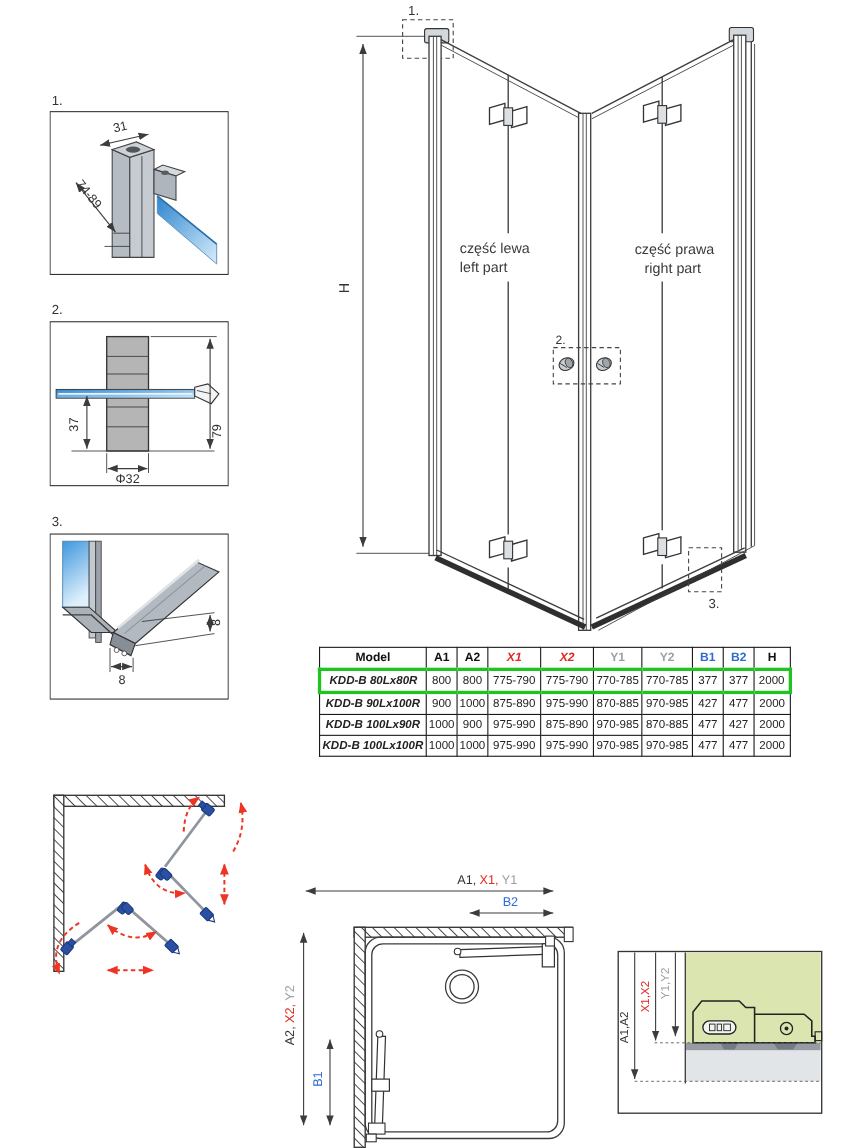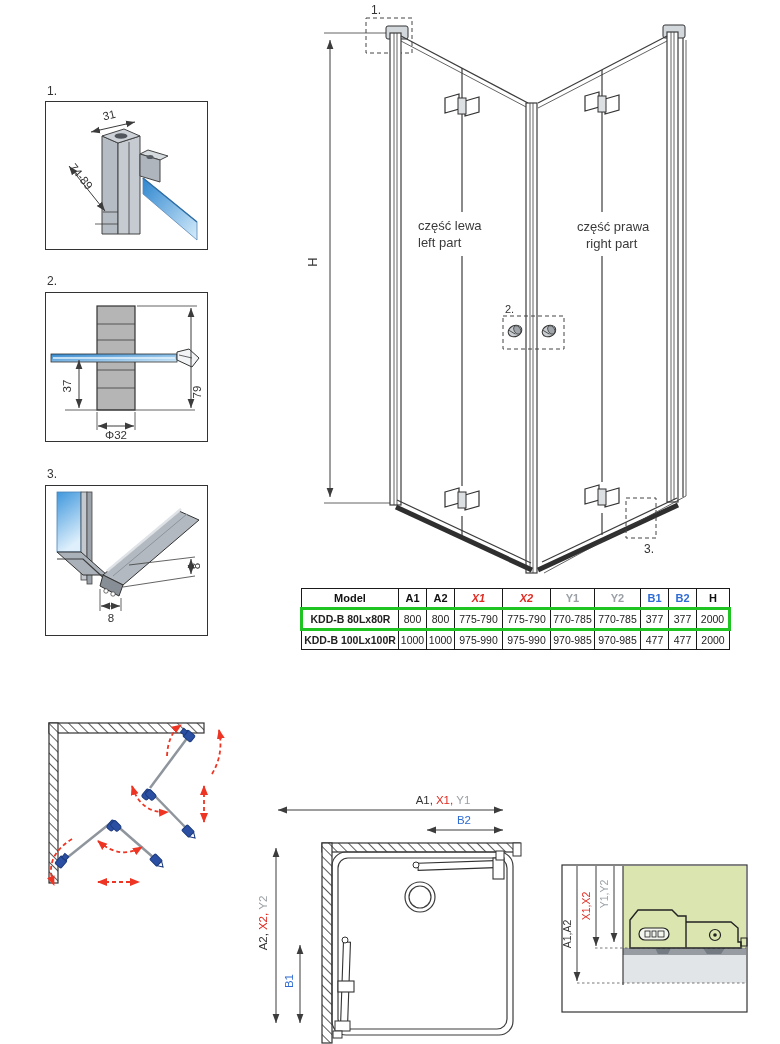--- a/index.html
+++ b/index.html
@@ -23,27 +23,27 @@
   .dim{stroke:var(--line);stroke-width:1;fill:none;}
   .dash{stroke:#444;stroke-width:1;fill:none;stroke-dasharray:4 3;}
   .ddash{stroke:#555;stroke-width:0.8;fill:none;stroke-dasharray:2.5 2.5;}
   .thick{stroke:#2f2f2f;stroke-width:5;fill:none;}
   .panel{stroke:#8e959c;stroke-width:2.5;fill:none;}
   .bluepart{fill:var(--hinge-blue);stroke:#1b3a7e;stroke-width:1;}
   .red-arrow{stroke:var(--arrow-red);stroke-width:1.8;fill:none;stroke-dasharray:4 3;}
   .mk-b{fill:var(--line);}
   .mk-r{fill:var(--arrow-red);}
   
-  .size-table-wrap{position:absolute;left:300px;top:588px;width:428px;}
+  .size-table-wrap{position:absolute;left:289px;top:588px;width:428px;}
   table.size-table{border-collapse:collapse;table-layout:fixed;width:428px;}
   table.size-table th,table.size-table td{
     border:1.5px solid #1a1a1a;text-align:center;vertical-align:middle;
     padding:0;height:18px;font-size:10.5px;white-space:nowrap;overflow:hidden;}
   table.size-table th{font-weight:bold;font-size:11px;}
-  td.model-cell{font-weight:bold;}
+  td.model-cell{font-weight:bold;font-style:italic;}
   .hc-black{color:#111;} .hc-red{color:var(--red);font-style:italic;} .hc-gray{color:var(--gray);} .hc-blue{color:var(--blue);}
   tr.hl td{border-top:3px solid var(--green);border-bottom:3px solid var(--green);}
   tr.hl td:first-child{border-left:3px solid var(--green);}
   tr.hl td:last-child{border-right:3px solid var(--green);}
 </style>
 </head>
 <body>
 
 <div class="page">
 
@@ -291,20 +291,44 @@
             <td>800</td>
             <td>775-790</td>
             <td>775-790</td>
             <td>770-785</td>
             <td>770-785</td>
             <td>377</td>
             <td>377</td>
             <td>2000</td>
           </tr>
           <tr>
+            <td class="model-cell">KDD-B 90Lx100R</td>
+            <td>900</td>
+            <td>1000</td>
+            <td>875-890</td>
+            <td>975-990</td>
+            <td>870-885</td>
+            <td>970-985</td>
+            <td>427</td>
+            <td>477</td>
+            <td>2000</td>
+          </tr>
+          <tr>
+            <td class="model-cell">KDD-B 100Lx90R</td>
+            <td>1000</td>
+            <td>900</td>
+            <td>975-990</td>
+            <td>875-890</td>
+            <td>970-985</td>
+            <td>870-885</td>
+            <td>477</td>
+            <td>427</td>
+            <td>2000</td>
+          </tr>
+          <tr>
             <td class="model-cell">KDD-B 100Lx100R</td>
             <td>1000</td>
             <td>1000</td>
             <td>975-990</td>
             <td>975-990</td>
             <td>970-985</td>
             <td>970-985</td>
             <td>477</td>
             <td>477</td>
             <td>2000</td>

